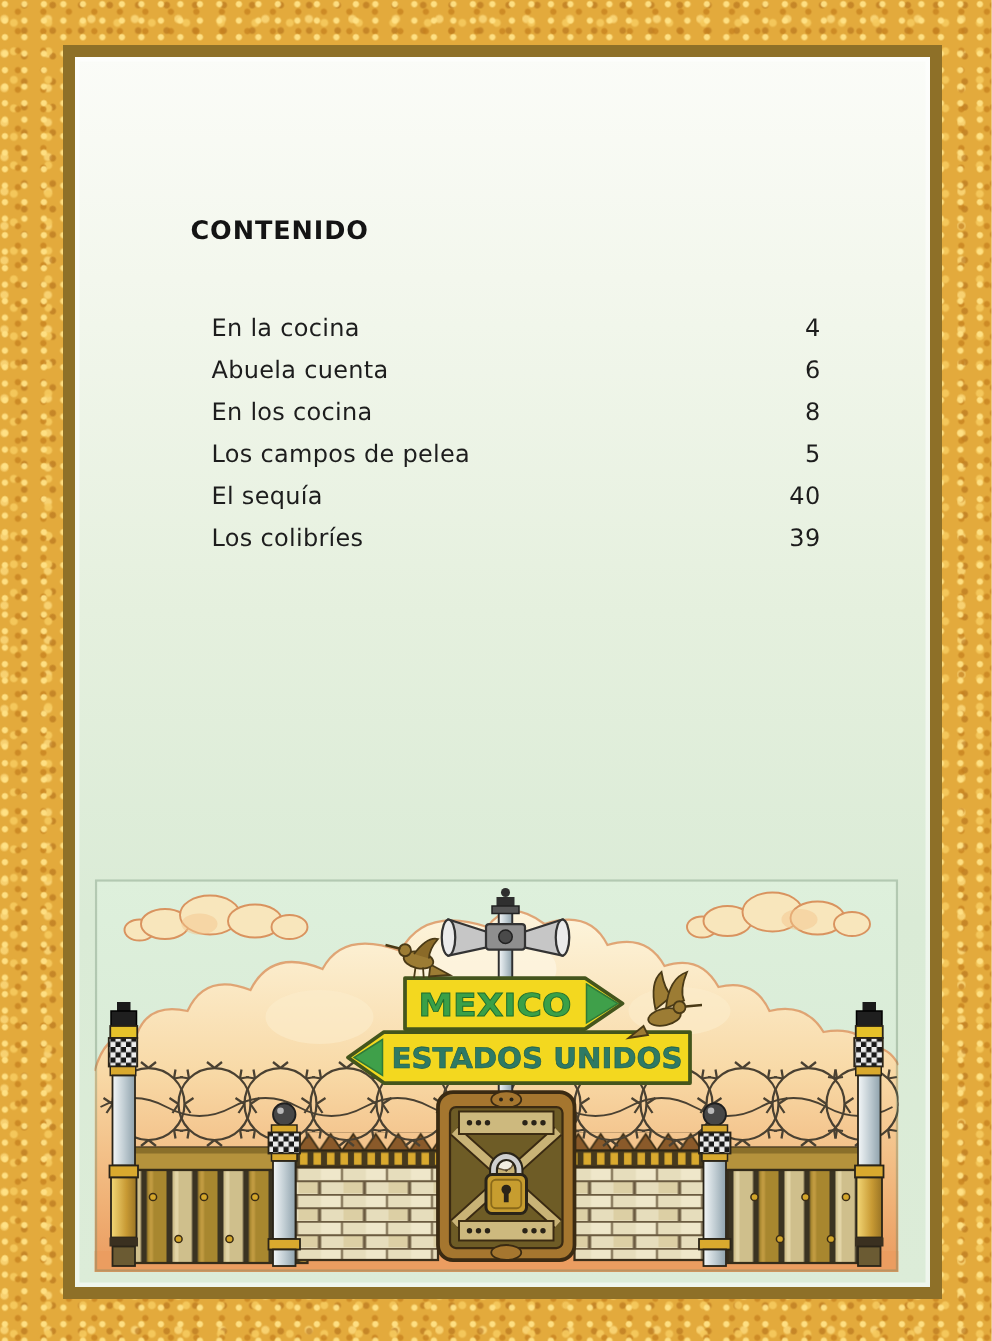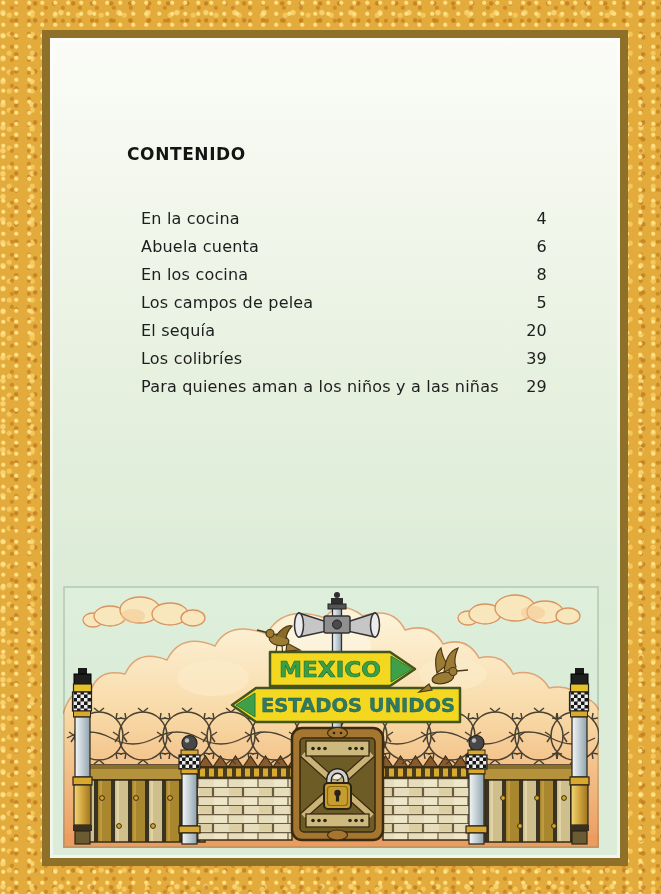--- a/index.html
+++ b/index.html
@@ -58,29 +58,25 @@
         <div class="toc-row">
           <span>En los cocina</span>
           <span class="num">8</span>
         </div>
         <div class="toc-row">
           <span>Los campos de pelea</span>
           <span class="num">5</span>
         </div>
         <div class="toc-row">
           <span>El sequía</span>
-          <span class="num">20</span>
+          <span class="num">40</span>
         </div>
         <div class="toc-row">
           <span>Los colibríes</span>
           <span class="num">39</span>
-        </div>
-        <div class="toc-row">
-          <span>Para quienes aman a los niños y a las niñas</span>
-          <span class="num">29</span>
         </div>
       </div>
 
       <svg class="illus" viewBox="0 0 536 262">
         <defs>
           <linearGradient id="sky" x1="0" y1="0" x2="0" y2="1">
             <stop offset="0" stop-color="#def0dc"></stop>
               <stop offset="1" stop-color="#d4e7d2"></stop>
           </linearGradient>
           <linearGradient id="cloudbank" x1="0" y1="0" x2="0" y2="1">

